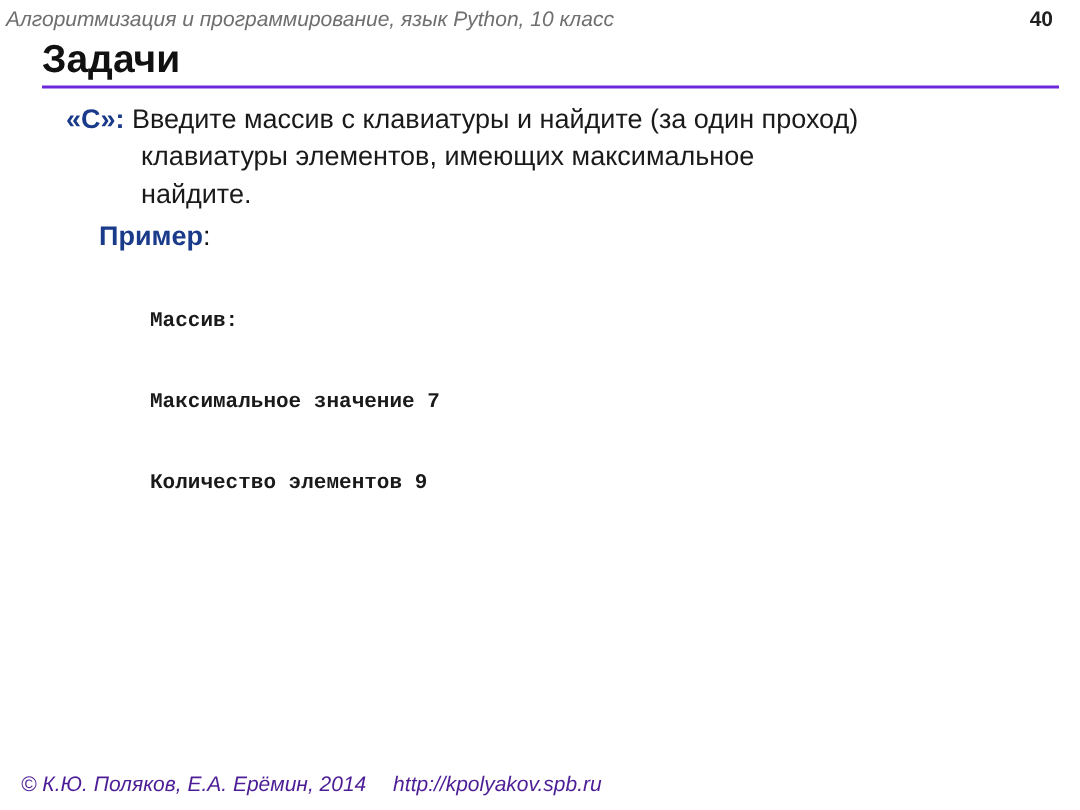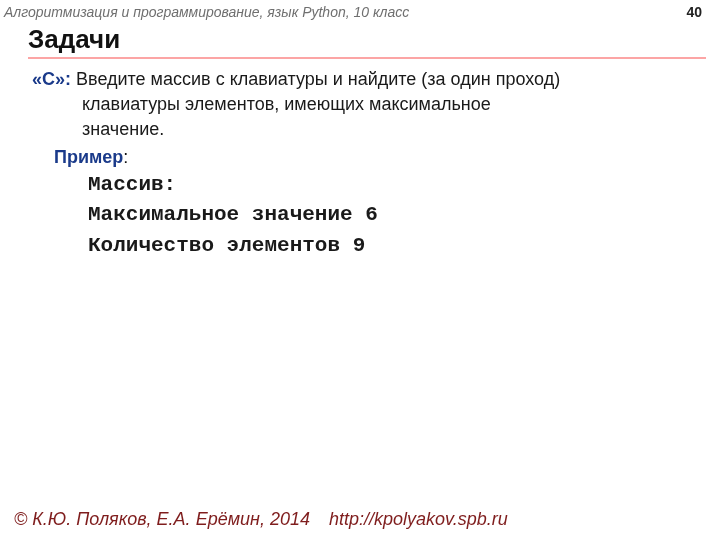--- a/index.html
+++ b/index.html
@@ -20,59 +20,60 @@
     color: #6f6f6f;
     font-style: italic;
   }
   .page-num {
     font-style: normal;
     font-weight: bold;
     color: #222;
   }
   .title-wrap {
     margin: 2px 14px 0 28px;
-    border-bottom: 2px solid #fca5a5;
+    border-bottom: 2px solid #6d28d9;
     padding-bottom: 2px;
   }
   .title {
     font-size: 26px;
     font-weight: bold;
     color: #111;
   }
   .content {
-    padding: 8px 30px 0 32px;
+    padding: 8px 30px 0 44px;
     font-size: 18px;
     line-height: 1.4;
   }
   .marker {
     color: #1a3a8a;
     font-weight: bold;
   }
   .example-label {
     color: #1a3a8a;
     font-weight: bold;
     margin-left: 22px;
     display: inline;
     margin-top: 32px;
   }
   .example-colon { color: #111; }
   .mono {
     font-family: "Courier New", monospace;
     font-weight: bold;
-    font-size: 21px;
+    font-size: 14px;
     margin-left: 56px;
     white-space: pre;
     line-height: 1.45;
+    margin-top: 34px;
   }
   .footer {
     position: absolute;
     bottom: 10px;
     left: 14px;
-    font-size: 18px;
-    color: #7f1d1d;
+    font-size: 14px;
+    color: #4c1d95;
   }
   .footer .copy { font-style: italic; }
   .footer .url { font-style: italic; margin-left: 14px; }
   
   .task-first { }
   .task-rest { margin-left: 50px; }
 </style>
 </head>
 <body>
 
@@ -85,27 +86,27 @@
   <div class="title">Задачи</div>
 </div>
 
 <div class="content">
   <div>
     <div class="task-first">
       <span class="marker">«C»:</span>
       <span>Введите массив с клавиатуры и найдите (за один проход)</span>
     </div>
     <div class="task-rest">клавиатуры элементов, имеющих максимальное</div>
-    <div class="task-rest">значение.</div>
+    <div class="task-rest">найдите.</div>
   </div>
 
   <div style="margin-top:2px;">
     <span class="example-label">Пример</span><span class="example-colon">:</span>
     <div class="mono">Массив:</div>
-    <div class="mono">Максимальное значение 6</div>
+    <div class="mono">Максимальное значение 7</div>
     <div class="mono">Количество элементов 9</div>
   </div>
 </div>
 
 <div class="footer">
   <span class="copy">© К.Ю. Поляков, Е.А. Ерёмин, 2014</span>
   <span class="url">http://kpolyakov.spb.ru</span>
 </div>
 
 </body></html>

